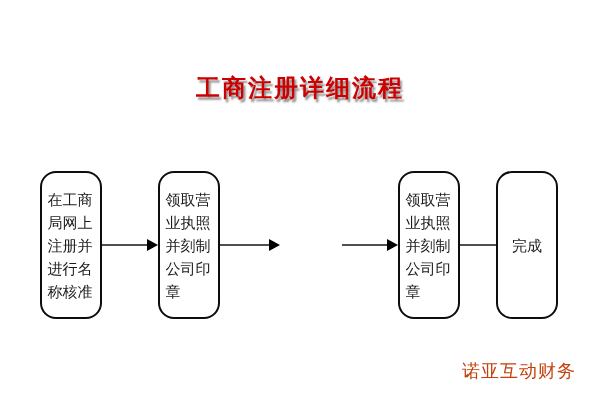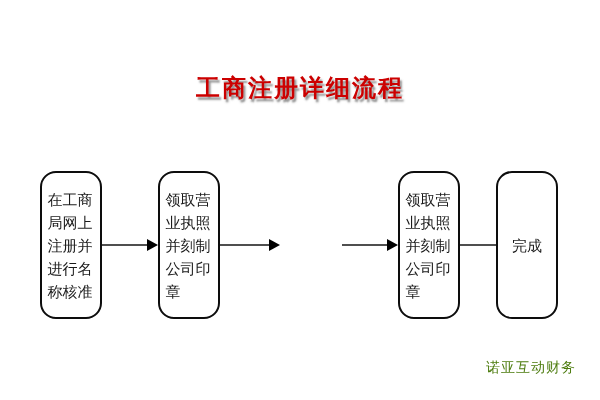--- a/index.html
+++ b/index.html
@@ -74,23 +74,23 @@
   }
   .a1 { left: 102px; width: 45px; }
   .a2 { left: 220px; width: 49px; }
   .a3 { left: 342px; width: 45px; }
   .a4 { left: 460px; width: 45px; }
 
   .watermark {
     position: absolute;
     top: 359px;
     right: 24px;
-    font-size: 14px;
+    font-size: 18px;
     letter-spacing: 1px;
-    color: #4d7c0f;
+    color: #c2410c;
   }
 </style>
 </head>
 <body>
 
 <div class="canvas">
 
   <div class="title">工商注册详细流程</div>
 
   <div class="flow-node n1">

